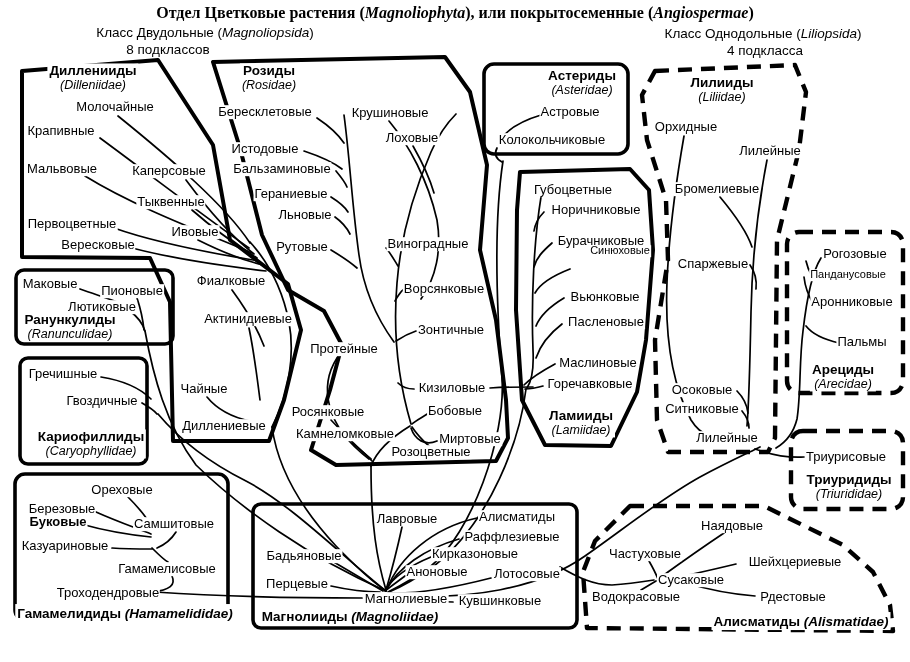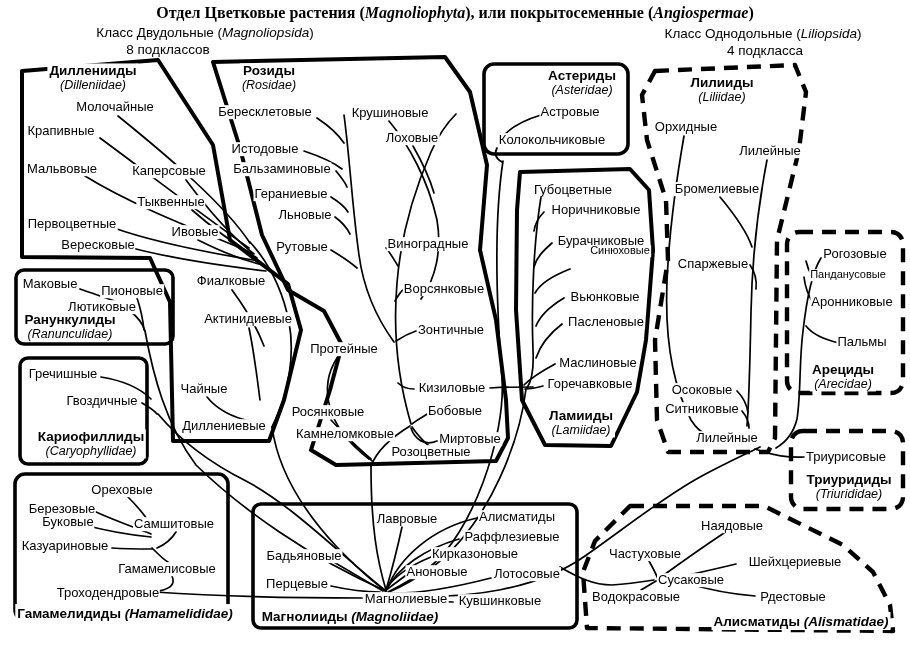--- a/index.html
+++ b/index.html
@@ -199,21 +199,21 @@
     <div class="fam" style="left: 852px; top: 302px;">Аронниковые</div>
     <div class="fam" style="left: 862px; top: 342px;">Пальмы</div>
     <div class="fam" style="left: 846px; top: 457px;">Триурисовые</div>
     <div class="fam" style="left: 50px; top: 284px;">Маковые</div>
     <div class="fam" style="left: 132px; top: 291px;">Пионовые</div>
     <div class="fam" style="left: 102px; top: 307px;">Лютиковые</div>
     <div class="fam" style="left: 63px; top: 374px;">Гречишные</div>
     <div class="fam" style="left: 102px; top: 401px;">Гвоздичные</div>
     <div class="fam" style="left: 122px; top: 490px;">Ореховые</div>
     <div class="fam" style="left: 62px; top: 509px;">Березовые</div>
-    <div class="fam" style="left: 68px; top: 522px;">Буковые</div>
+    <div class="fam" style="left: 58px; top: 522px; font-weight: bold;">Буковые</div>
     <div class="fam" style="left: 174px; top: 524px;">Самшитовые</div>
     <div class="fam" style="left: 65px; top: 546px;">Казуариновые</div>
     <div class="fam" style="left: 167px; top: 569px;">Гамамелисовые</div>
     <div class="fam" style="left: 108px; top: 593px; text-align: right;">Троходендровые</div>
     <div class="fam" style="left: 407px; top: 519px;">Лавровые</div>
     <div class="fam" style="left: 517px; top: 517px;">Алисматиды</div>
     <div class="fam" style="left: 512px; top: 537px;">Раффлезиевые</div>
     <div class="fam" style="left: 475px; top: 554px;">Кирказоновые</div>
     <div class="fam" style="left: 304px; top: 556px;">Бадьяновые</div>
     <div class="fam" style="left: 437px; top: 572px;">Аноновые</div>

